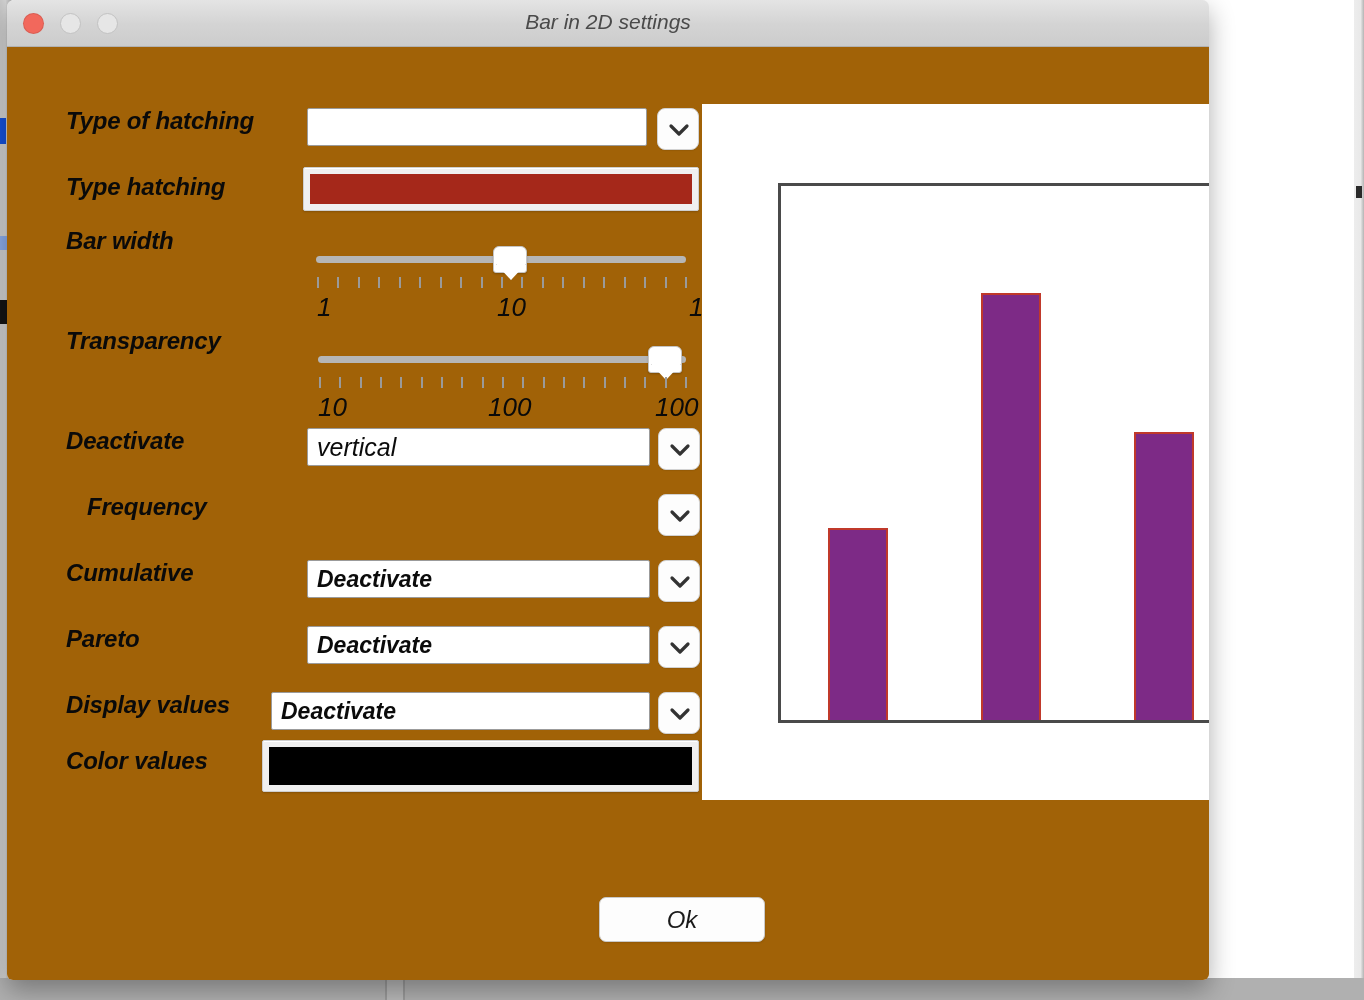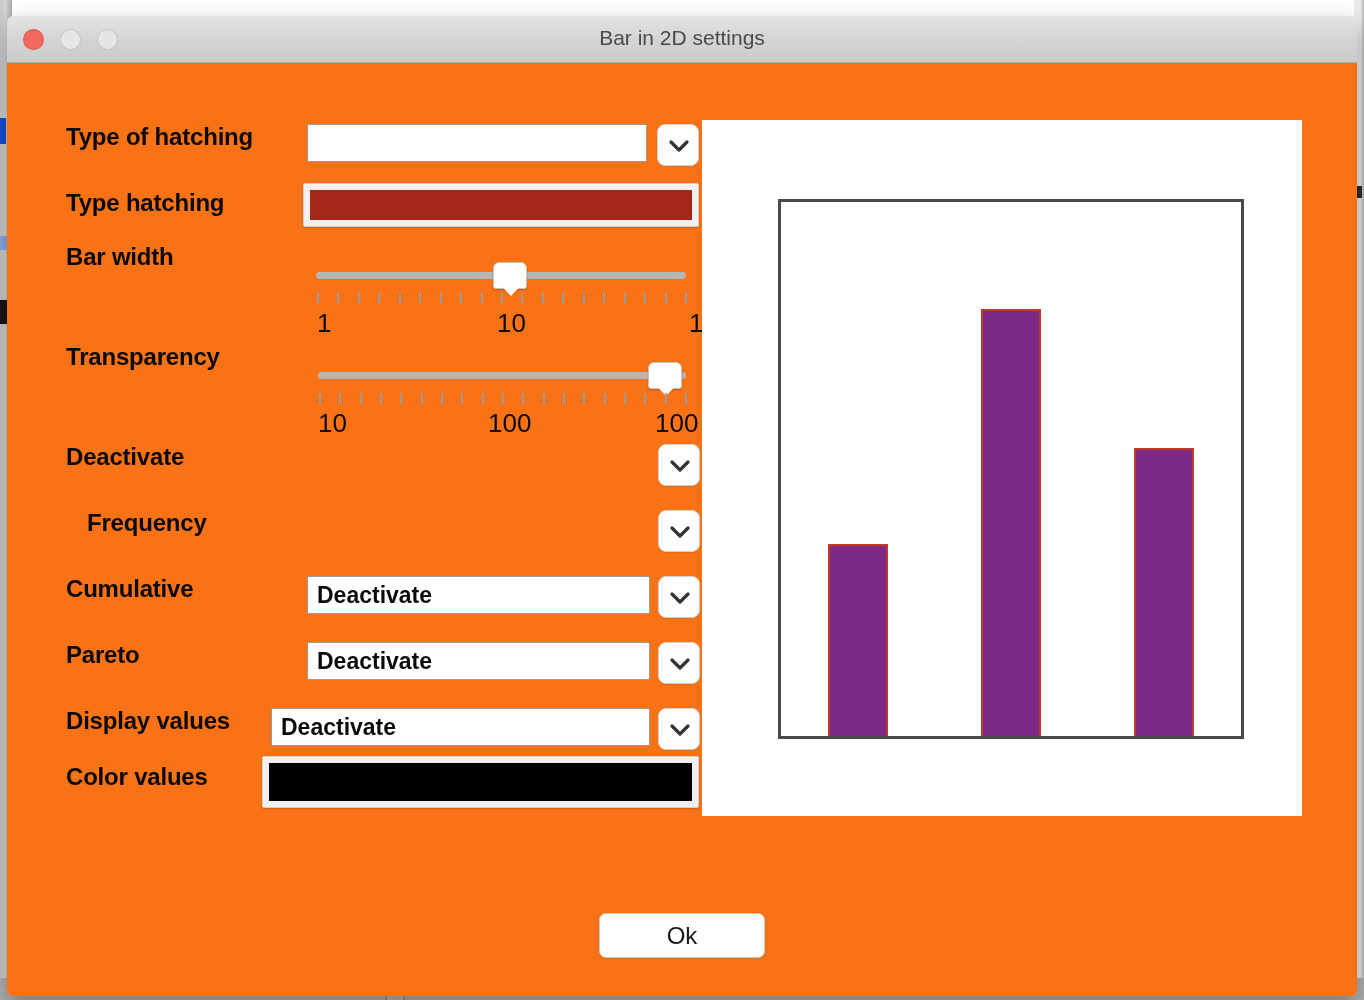--- a/index.html
+++ b/index.html
@@ -51,25 +51,26 @@
     position: absolute;
     left: 385px; bottom: 0; width: 20px; height: 22px;
     background: #b9b9b9;
     border-left: 2px solid #9a9a9a;
     border-right: 2px solid #9a9a9a;
   }
 
   
   #dialog {
     position: absolute;
-    left: 7px; top: 16px; width: 1350px; height: 980px;
+    left: 7px; top: 0; width: 1202px; height: 980px;
     background: #ececec;
     border-radius: 7px 7px 6px 6px;
     box-shadow: 0 10px 26px rgba(0,0,0,0.32);
     overflow: hidden;
+    font-style: italic;
   }
   #titlebar {
     position: relative;
     height: 47px; width: 100%;
     background: linear-gradient(to bottom, #e4e4e4 0%, #d4d4d4 52%, #cccccc 100%);
     border-bottom: 1px solid #b2b2b2;
   }
   #title-text {
     position: absolute; left: 0; right: 0; top: 10px;
     text-align: center;
@@ -82,21 +83,21 @@
     width: 21px; height: 21px; border-radius: 50%;
   }
   #tl-close  { left: 16px;  background: #f2685c; box-shadow: inset 0 0 0 1px rgba(0,0,0,.10); }
   #tl-min    { left: 53px;  background: #e6e6e6; border: 1px solid #c2c2c2; }
   #tl-zoom   { left: 90px;  background: #e6e6e6; border: 1px solid #c2c2c2; }
 
   
   #content {
     position: absolute;
     left: 0; top: 47px; width: 1350px; height: 933px;
-    background: #f97316;
+    background: #a16207;
   }
 
   .label {
     position: absolute;
     font-size: 24px;
     font-weight: bold;
     color: #0a0a0a;
     white-space: nowrap;
     letter-spacing: -0.2px;
   }
@@ -309,20 +310,21 @@
           <i style="left: 305px;"></i>
           <i style="left: 325.333px;"></i>
           <i style="left: 345.667px;"></i>
           <i style="left: 366px;"></i>
         </div>
       <div class="tick-label" style="left:311px; top:345px;">10</div>
       <div class="tick-label" style="left:481px; top:345px;">100</div>
       <div class="tick-label" style="left:648px; top:345px;">100</div>
 
       <div class="label" style="left:59px; top:380px;">Deactivate</div>
+      <div class="field" style="left:300px; top:381px; width:343px; font-weight:normal; font-size:25px;">vertical</div>
       <div class="chev" style="left:651px; top:381px;">
         <span>
           <svg width="22" height="18" viewBox="0 0 22 18">
               <path d="M3 5 L11 13 L19 5" stroke="#333" stroke-width="3.2" fill="none" stroke-linecap="round" stroke-linejoin="round"></path>
             </svg>
         </span>
       </div>
 
       <div class="label" style="left:59px; top:446px;margin-left:21px;">Frequency</div>
       <div class="chev" style="left:651px; top:447px;">

